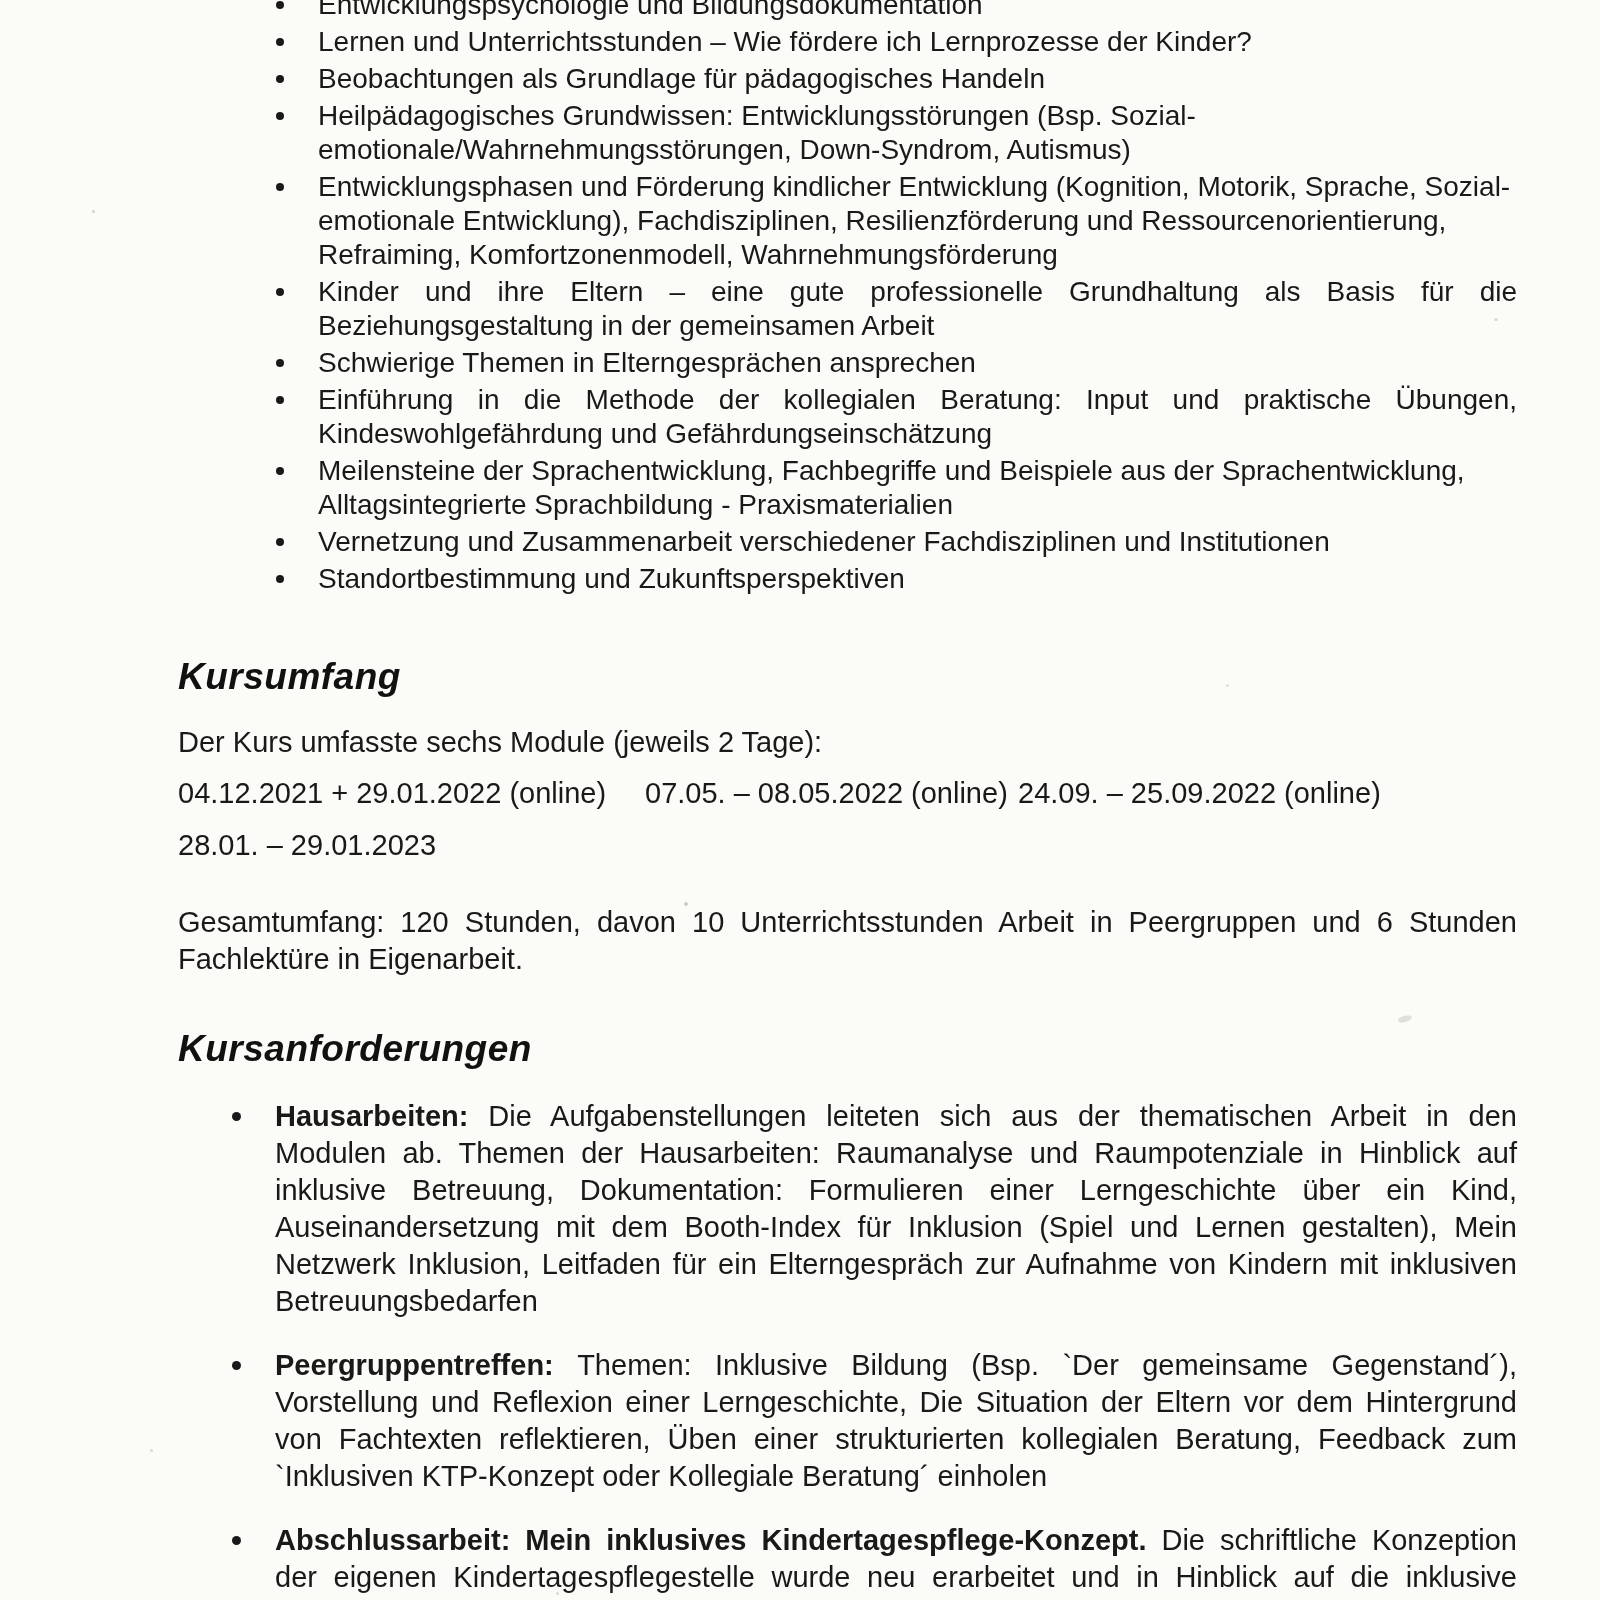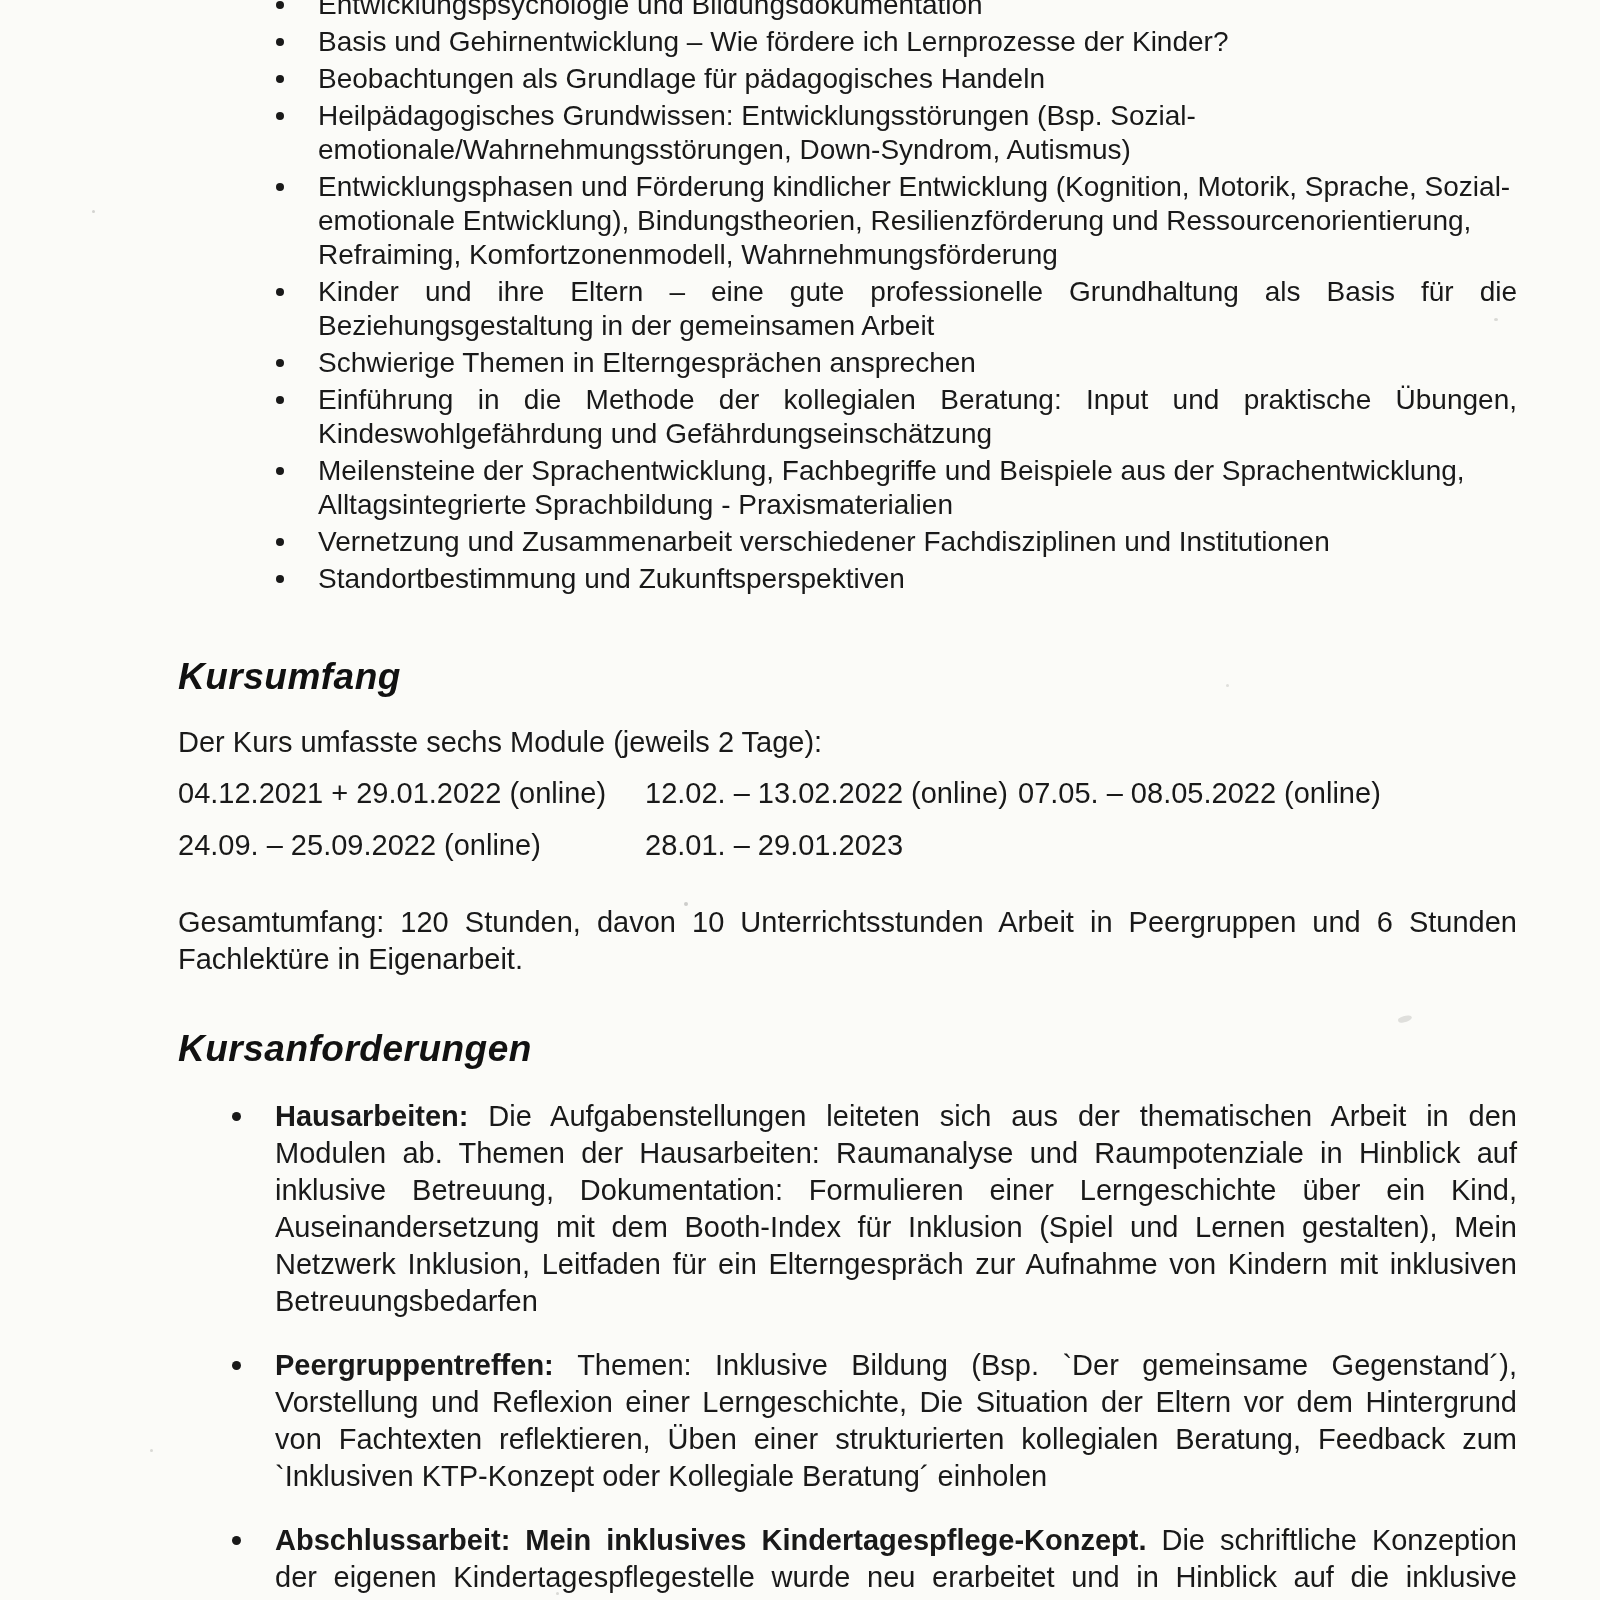--- a/index.html
+++ b/index.html
@@ -119,39 +119,38 @@
   .speck.s6 { left: 556px;  top: 1592px; width: 3px; height: 3px; opacity: .30; }
   .speck.s7 { left: 1226px; top: 684px; width: 3px; height: 3px; opacity: .25; }
 </style>
 </head>
 <body>
 
 <div class="page">
 
   <ul class="topics">
     <li>Entwicklungspsychologie und Bildungsdokumentation</li>
-    <li>Basis und Gehirnentwicklung – Wie fördere ich Lernprozesse der Kinder?</li>
+    <li>Lernen und Unterrichtsstunden – Wie fördere ich Lernprozesse der Kinder?</li>
     <li>Beobachtungen als Grundlage für pädagogisches Handeln</li>
     <li>Heilpädagogisches Grundwissen: Entwicklungsstörungen (Bsp. Sozial-emotionale/Wahrnehmungsstörungen, Down-Syndrom, Autismus)</li>
-    <li>Entwicklungsphasen und Förderung kindlicher Entwicklung (Kognition, Motorik, Sprache, Sozial-emotionale Entwicklung), Bindungstheorien, Resilienzförderung und Ressourcenorientierung, Refraiming, Komfortzonenmodell, Wahrnehmungsförderung</li>
+    <li>Entwicklungsphasen und Förderung kindlicher Entwicklung (Kognition, Motorik, Sprache, Sozial-emotionale Entwicklung), Fachdisziplinen, Resilienzförderung und Ressourcenorientierung, Refraiming, Komfortzonenmodell, Wahrnehmungsförderung</li>
     <li class="justify">Kinder und ihre Eltern – eine gute professionelle Grundhaltung als Basis für die Beziehungsgestaltung in der gemeinsamen Arbeit</li>
     <li>Schwierige Themen in Elterngesprächen ansprechen</li>
     <li class="justify">Einführung in die Methode der kollegialen Beratung: Input und praktische Übungen, Kindeswohlgefährdung und Gefährdungseinschätzung</li>
     <li>Meilensteine der Sprachentwicklung, Fachbegriffe und Beispiele aus der Sprachentwicklung, Alltagsintegrierte Sprachbildung - Praxismaterialien</li>
     <li>Vernetzung und Zusammenarbeit verschiedener Fachdisziplinen und Institutionen</li>
     <li>Standortbestimmung und Zukunftsperspektiven</li>
   </ul>
 
   <h2 class="section-heading kursumfang">Kursumfang</h2>
 
   <p class="para intro">Der Kurs umfasste sechs Module (jeweils 2 Tage):</p>
 
   <div class="dates-grid">
     <span>04.12.2021 + 29.01.2022 (online)</span>
-    <span>12.02. – 13.02.2022 (online)</span>
     <span>07.05. – 08.05.2022 (online)</span>
     <span>24.09. – 25.09.2022 (online)</span>
     <span>28.01. – 29.01.2023</span>
   </div>
 
   <p class="para gesamt">Gesamtumfang: 120 Stunden, davon 10 Unterrichtsstunden Arbeit in Peergruppen und 6 Stunden Fachlektüre in Eigenarbeit.</p>
 
   <h2 class="section-heading kursanford">Kursanforderungen</h2>
 
   <ul class="reqs">

